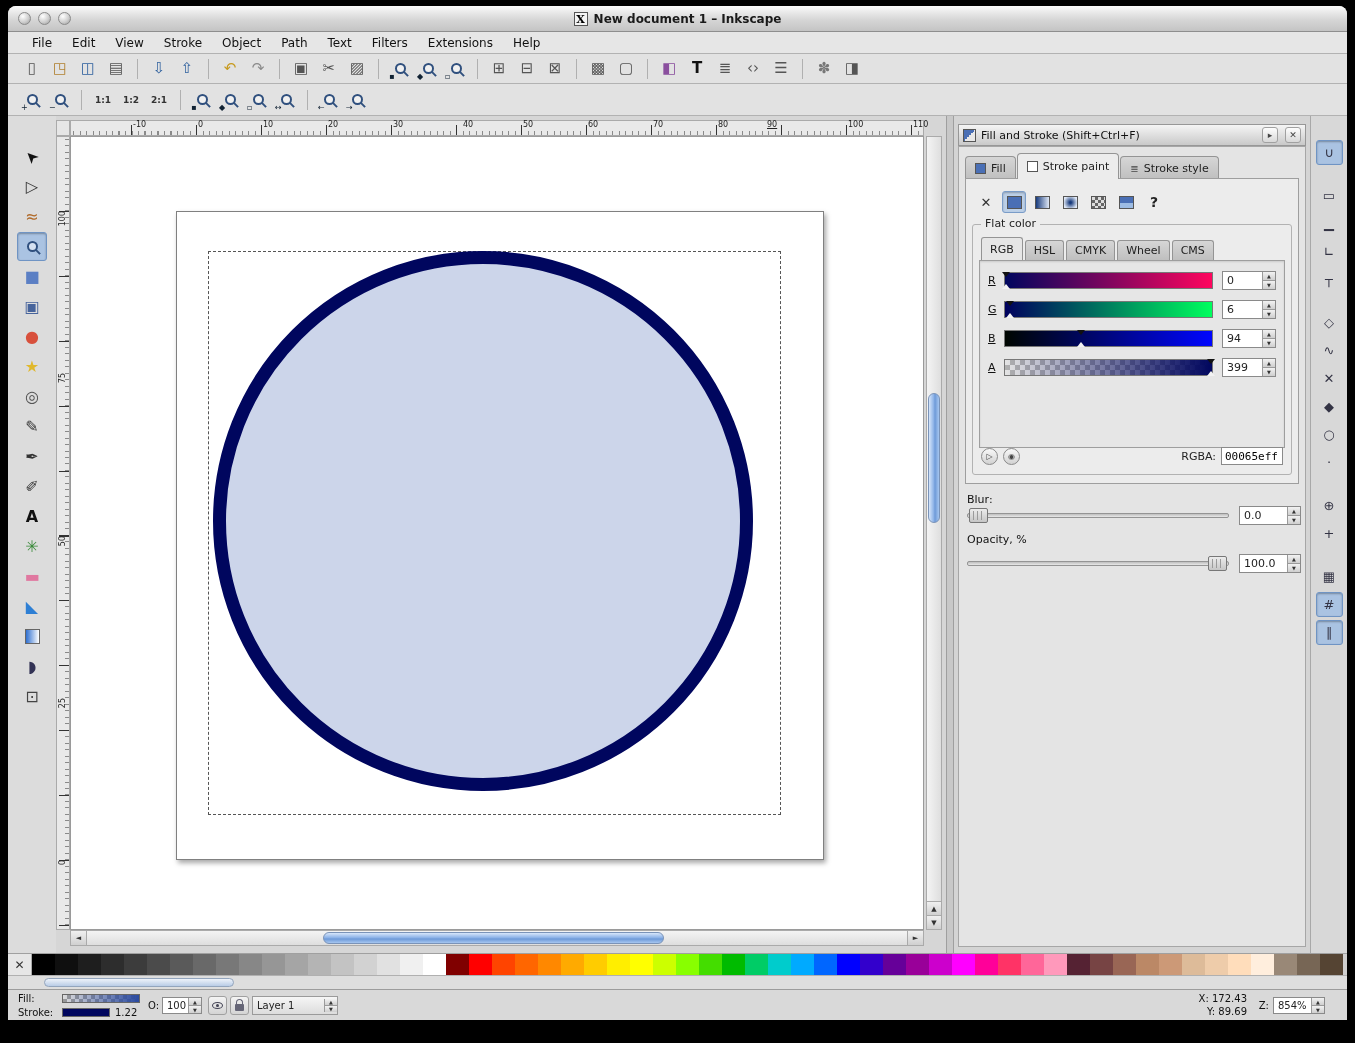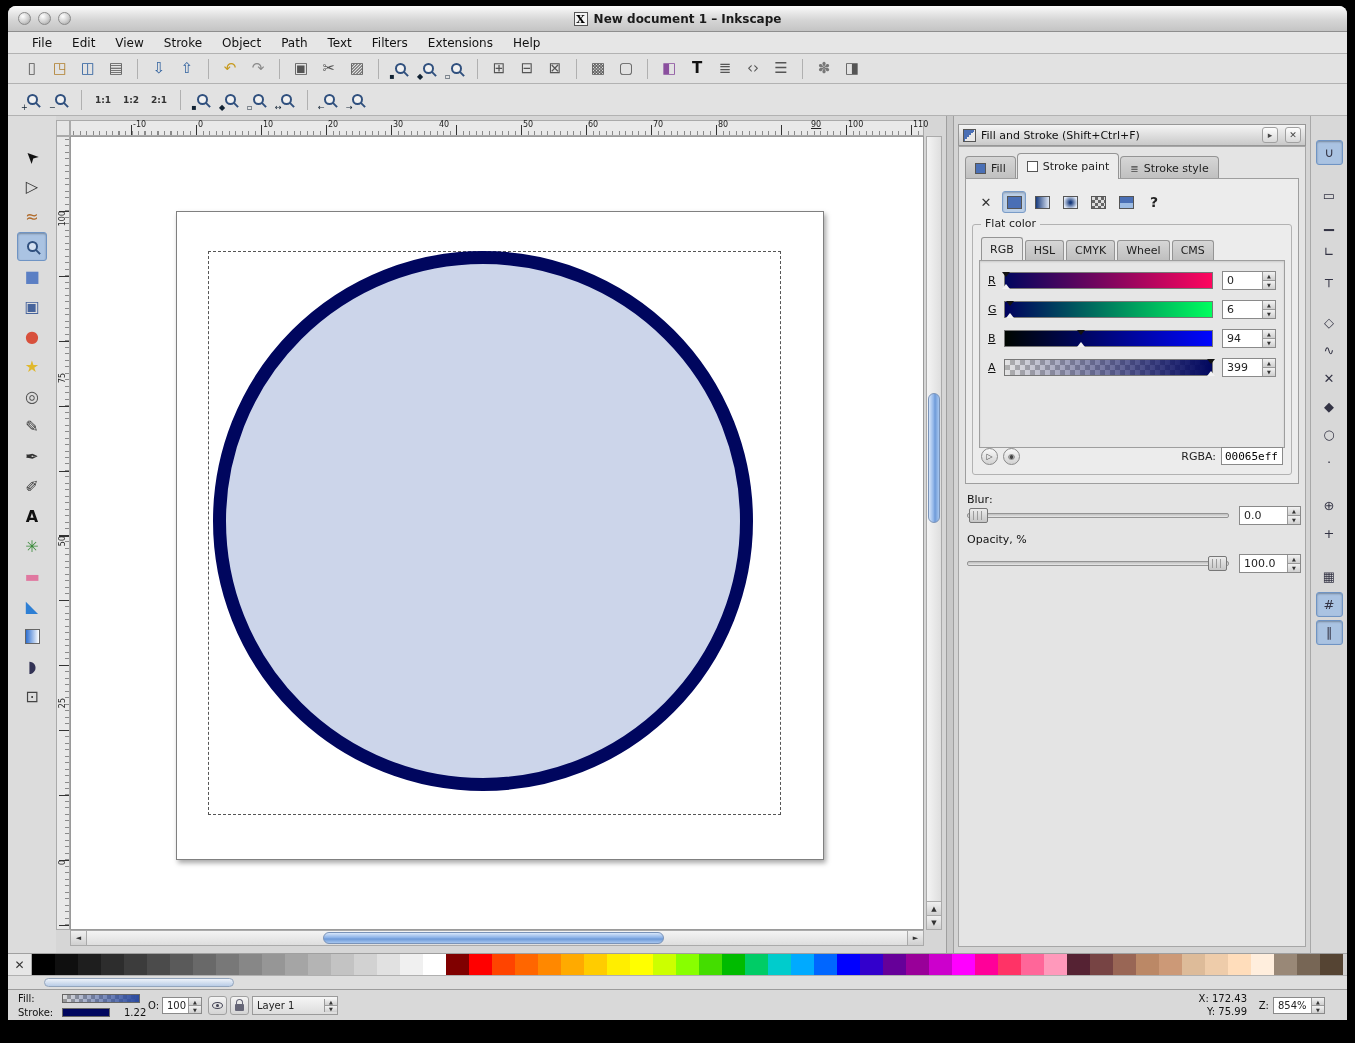--- a/index.html
+++ b/index.html
@@ -400,26 +400,26 @@
       </div>
 
     <div class="canvas-zone">
       <div class="ruler-corner"></div>
       <div class="hruler" id="hruler">
           <span class="hrl" style="left: 62px;">-10</span>
           <span class="hrl" style="left: 127px;">0</span>
           <span class="hrl" style="left: 192px;">10</span>
           <span class="hrl" style="left: 257px;">20</span>
           <span class="hrl" style="left: 322px;">30</span>
-          <span class="hrl" style="left: 368px;">40</span>
+          <span class="hrl" style="left: 392px;">40</span>
           <span class="hrl" style="left: 452px;">50</span>
           <span class="hrl" style="left: 517px;">60</span>
           <span class="hrl" style="left: 582px;">70</span>
           <span class="hrl" style="left: 647px;">80</span>
-          <span class="hrl" style="left: 740px; text-decoration: underline;">90</span>
+          <span class="hrl" style="left: 696px; text-decoration: underline;">90</span>
           <span class="hrl" style="left: 777px;">100</span>
           <span class="hrl" style="left: 842px;">110</span>
         </div>
       <div class="vruler" id="vruler">
           <span class="vrl" style="top: 74px;">100</span>
           <span class="vrl" style="top: 236.25px;">75</span>
           <span class="vrl" style="top: 398.5px;">50</span>
           <span class="vrl" style="top: 560.75px;">25</span>
           <span class="vrl" style="top: 723px;">0</span>
         </div>
@@ -709,21 +709,21 @@
     </div>
   <div class="palette-scroll">
     <div class="pthumb"></div>
   </div>
 
   <div class="statusbar">
     <span class="sb-label" style="left:10px; top:3px;">Fill:</span>
     <span class="sb-label" style="left:10px; top:17px;">Stroke:</span>
     <span class="fill-swatch"></span>
     <span class="stroke-swatch"></span>
-    <span class="sb-label" style="left:116px; top:17px;">1.22</span>
+    <span class="sb-label" style="left:107px; top:17px;">1.22</span>
     <span class="sb-label" style="left:140px; top:10px;">O:</span>
     <div class="spinbox sb-spin" style="left:154px; top:7px; width:40px;">
       <span class="spin-val" style="font-size:10px">100</span>
       <span class="stepper">
           <span class="step">▲</span>
           <span class="step">▼</span>
         </span>
     </div>
     <button class="sb-btn" style="left:200px">
         <span class="eyeicon"></span>
@@ -733,21 +733,21 @@
       </button>
     <div class="layer-combo">
       <span class="spin-val">Layer 1</span>
       <span class="stepper">
           <span class="step">▲</span>
           <span class="step">▼</span>
         </span>
     </div>
     <div class="coords">
       <div><span>X:</span> <span>172.43</span></div>
-      <div><span>Y:</span> <span>75.99</span></div>
+      <div><span>Y:</span> <span>89.69</span></div>
     </div>
     <span class="sb-label" style="right:78px; top:10px;">Z:</span>
     <div class="spinbox sb-spin" style="right:22px; top:7px; width:52px;">
       <span class="spin-val" style="font-size:10px">854%</span>
       <span class="stepper">
           <span class="step">▲</span>
           <span class="step">▼</span>
         </span>
     </div>
   </div>

